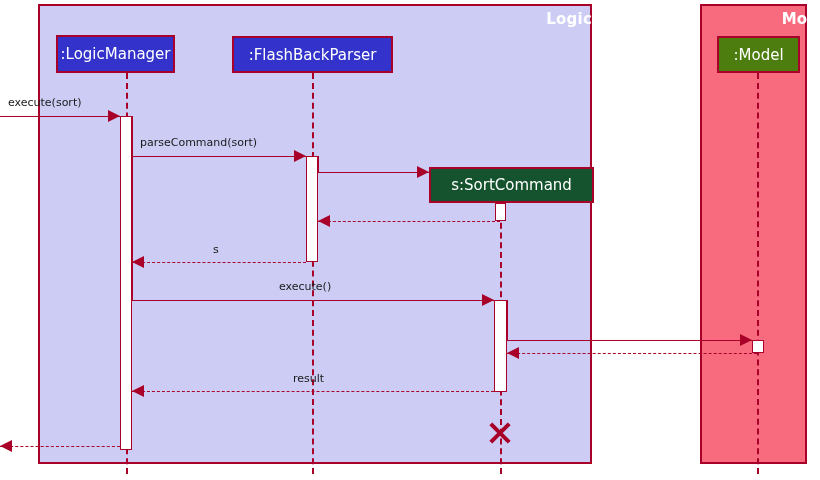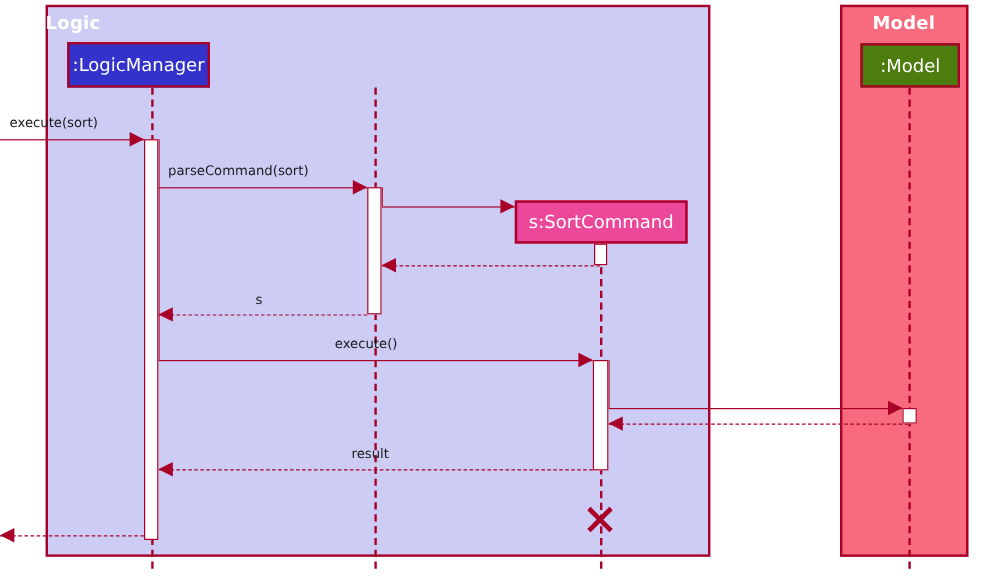--- a/index.html
+++ b/index.html
@@ -2,21 +2,21 @@
 <html><head>
 <meta charset="utf-8">
 <style>
   html,body{margin:0;padding:0;background:#ffffff;}
   body{width:820px;height:480px;overflow:hidden;font-family:"DejaVu Sans",sans-serif;}
   #stage{position:relative;width:820px;height:480px;background:#ffffff;}
 
   
   .group{position:absolute;box-sizing:border-box;}
   .group-title{
-    position:absolute;left:0;right:0;text-align:left;
+    position:absolute;left:0;right:0;text-align:right;
     color:#ffffff;font-weight:bold;font-size:15px;
     font-family:"DejaVu Sans",sans-serif;letter-spacing:.2px;
   }
 
   
   .participant{
     position:absolute;box-sizing:border-box;
     display:flex;align-items:center;justify-content:center;
     color:#ffffff;font-size:15px;white-space:nowrap;
     font-family:"DejaVu Sans",sans-serif;
@@ -88,21 +88,24 @@
     <div class="msg-vert" style="left: 318px; top: 156px; height: 16px;"></div>
     <div class="msg-vert" style="left: 507px; top: 300px; height: 40px;"></div>
     <div class="activation" style="left: 120px; top: 116px; width: 12px; height: 334px;"></div>
     <div class="activation" style="left: 306px; top: 156px; width: 12px; height: 106px;"></div>
     <div class="activation" style="left: 495px; top: 203px; width: 11px; height: 18px;"></div>
     <div class="activation" style="left: 494px; top: 300px; width: 13px; height: 92px;"></div>
     <div class="activation" style="left: 752px; top: 340px; width: 12px; height: 13px;"></div>
     <div class="participant" style="left: 56px; top: 35px; width: 119px; height: 38px; background: rgb(51, 51, 204); border: 2px solid rgb(168, 0, 40);">
       <span>:LogicManager</span>
     </div>
-    <div class="participant" style="left: 429px; top: 167px; width: 144px; height: 36px; background: #ec4899; border: 2px solid rgb(168, 0, 40);">
+    <div class="participant" style="left: 232px; top: 36px; width: 161px; height: 37px; background: rgb(51, 51, 204); border: 2px solid rgb(168, 0, 40);">
+      <span>:FlashBackParser</span>
+    </div>
+    <div class="participant" style="left: 429px; top: 167px; width: 165px; height: 36px; background: #14532d; border: 2px solid rgb(168, 0, 40);">
       <span>s:SortCommand</span>
     </div>
     <div class="participant" style="left: 717px; top: 36px; width: 83px; height: 37px; background: #4d7c0f; border: 2px solid rgb(168, 0, 40);">
       <span>:Model</span>
     </div>
     <div class="destroy" style="left: 487px; top: 419px;">
       <span class="a"></span>
       <span class="b"></span>
     </div>
   </div>

